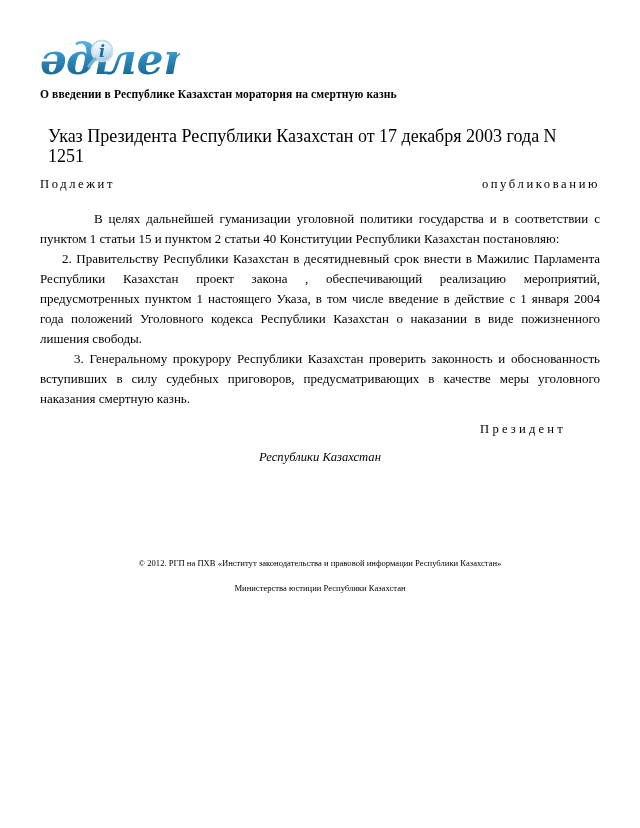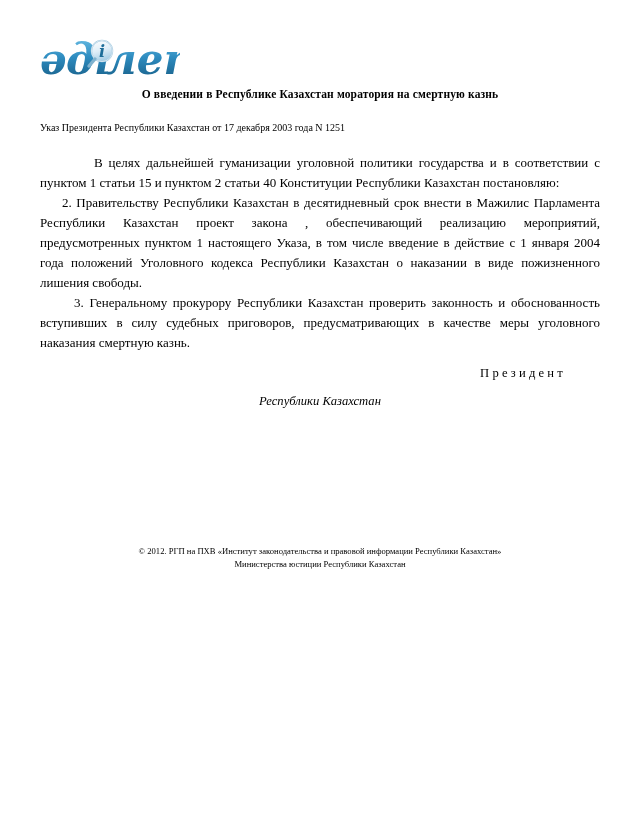--- a/index.html
+++ b/index.html
@@ -41,37 +41,36 @@
     position: absolute;
     left: 40px;
     top: 87px;
     width: 560px;
     font-family: "Liberation Serif", "DejaVu Serif", serif;
     font-weight: bold;
     font-size: 11.5px;
     line-height: 14px;
     letter-spacing: 0.15px;
     color: #000;
-    text-align: center;
   }
 
   
   .content {
     position: absolute;
     left: 40px;
     top: 118px;
     width: 560px;
     font-size: 12.6px;
     line-height: 19.5px;
   }
 
   .meta-line {
-    font-size: 10px;
+    font-size: 18px;
     line-height: 20px;
-    margin: 0;
+    margin: 8px;
     text-align: left;
   }
 
   
   .spaced-line {
     font-size: 12.6px;
     line-height: 20px;
     margin: 0;
     text-align: justify;
     text-align-last: justify;
@@ -113,21 +112,21 @@
   .footer {
     position: absolute;
     left: 40px;
     top: 545px;
     width: 560px;
     text-align: center;
     font-size: 8.6px;
     line-height: 13px;
     color: #000;
   }
-  .footer div { margin: 0; }
+  .footer div { margin: 12px; }
 </style>
 </head>
 <body>
 
 <div class="page">
 
   <div class="logo-wrap">
     <svg class="logo-svg" width="140" height="46" viewBox="0 0 140 46">
       <defs>
         <linearGradient id="lgGrad" x1="0" y1="0" x2="0" y2="1">
@@ -153,20 +152,21 @@
         <text x="62" y="19" text-anchor="middle" font-family="'DejaVu Serif', serif" font-style="italic" font-size="16" font-weight="bold" fill="#1d6d99">i</text>
       </g>
     </svg>
   </div>
 
   <div class="doc-title">О введении в Республике Казахстан моратория на смертную казнь</div>
 
   <div class="content">
 
     <div class="meta-line">Указ Президента Республики Казахстан от 17 декабря 2003 года N 1251</div>
+    <div class="spaced-line">Подлежит опубликованию</div>
 
     <div class="gap-after-meta"></div>
 
     <p class="para">В целях дальнейшей гуманизации уголовной политики государства и в соответствии с пунктом 1 статьи 15 и пунктом 2  статьи 40 Конституции Республики Казахстан постановляю:</p>
     <p class="para indent-tiny">2. Правительству Республики Казахстан в десятидневный срок внести в Мажилис Парламента Республики Казахстан проект закона , обеспечивающий реализацию мероприятий, предусмотренных пунктом 1 настоящего Указа, в том числе введение в действие с 1 января 2004 года положений Уголовного кодекса Республики Казахстан о наказании в виде пожизненного лишения свободы.</p>
     <p class="para indent-small">3. Генеральному прокурору Республики Казахстан проверить законность и обоснованность вступивших в силу судебных приговоров, предусматривающих в качестве меры уголовного наказания смертную казнь.</p>
 
     <div class="sign-block">
       <div class="sign-title">Президент</div>
       <div class="sign-org">Республики Казахстан</div>

